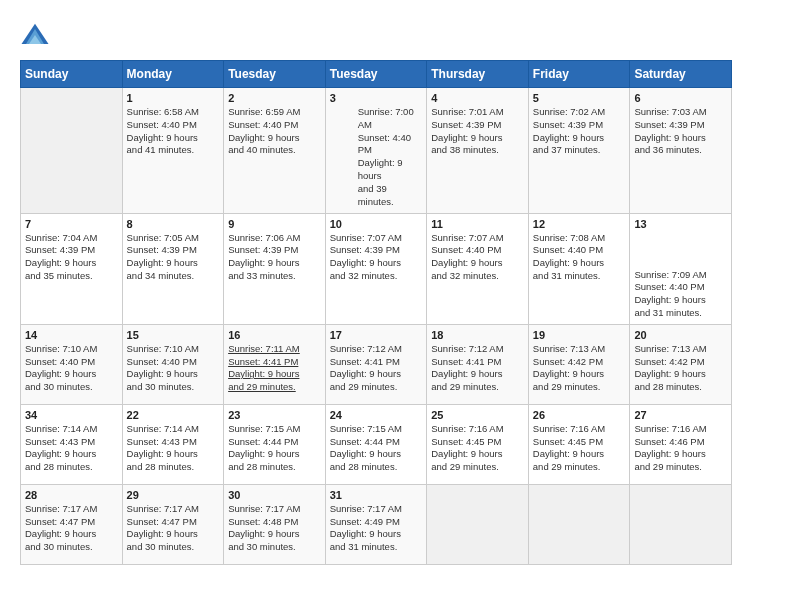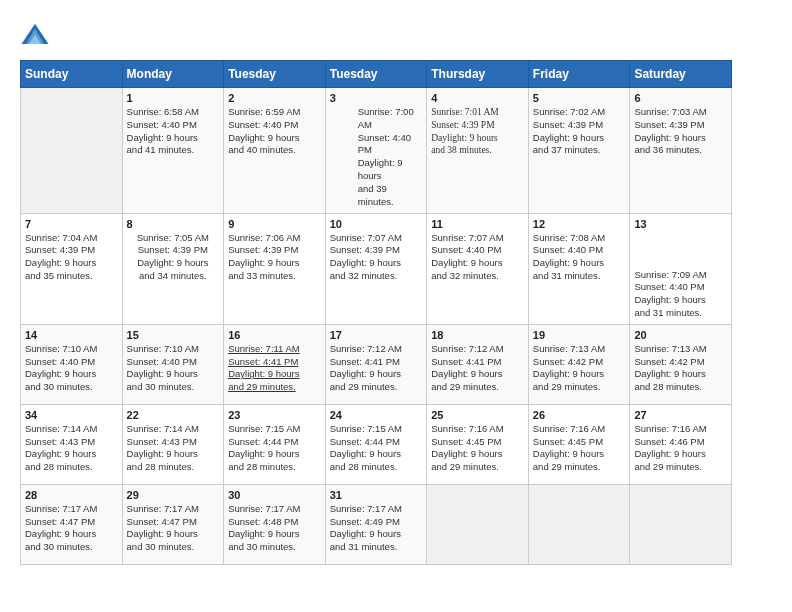--- a/index.html
+++ b/index.html
@@ -145,21 +145,21 @@
           </td>
           <td>
             <span class="day-number">3</span>
             <div class="day-info" style="white-space: pre-line; margin-left: 28px;">Sunrise: 7:00 AM
 Sunset: 4:40 PM
 Daylight: 9 hours
 and 39 minutes.</div>
           </td>
           <td>
             <span class="day-number">4</span>
-            <div class="day-info" style="white-space: pre-line; font-family: Liberation Serif, serif;">Sunrise: 7:01 AM
+            <div class="day-info" style="white-space: pre-line;">Sunrise: 7:01 AM
 Sunset: 4:39 PM
 Daylight: 9 hours
 and 38 minutes.</div>
           </td>
           <td>
             <span class="day-number">5</span>
             <div class="day-info" style="white-space: pre-line;">Sunrise: 7:02 AM
 Sunset: 4:39 PM
 Daylight: 9 hours
 and 37 minutes.</div>
@@ -175,21 +175,21 @@
         <tr>
           <td>
             <span class="day-number">7</span>
             <div class="day-info" style="white-space: pre-line;">Sunrise: 7:04 AM
 Sunset: 4:39 PM
 Daylight: 9 hours
 and 35 minutes.</div>
           </td>
           <td>
             <span class="day-number">8</span>
-            <div class="day-info" style="white-space: pre-line; text-align: center;">Sunrise: 7:05 AM
+            <div class="day-info" style="white-space: pre-line;">Sunrise: 7:05 AM
 Sunset: 4:39 PM
 Daylight: 9 hours
 and 34 minutes.</div>
           </td>
           <td>
             <span class="day-number">9</span>
             <div class="day-info" style="white-space: pre-line;">Sunrise: 7:06 AM
 Sunset: 4:39 PM
 Daylight: 9 hours
 and 33 minutes.</div>

